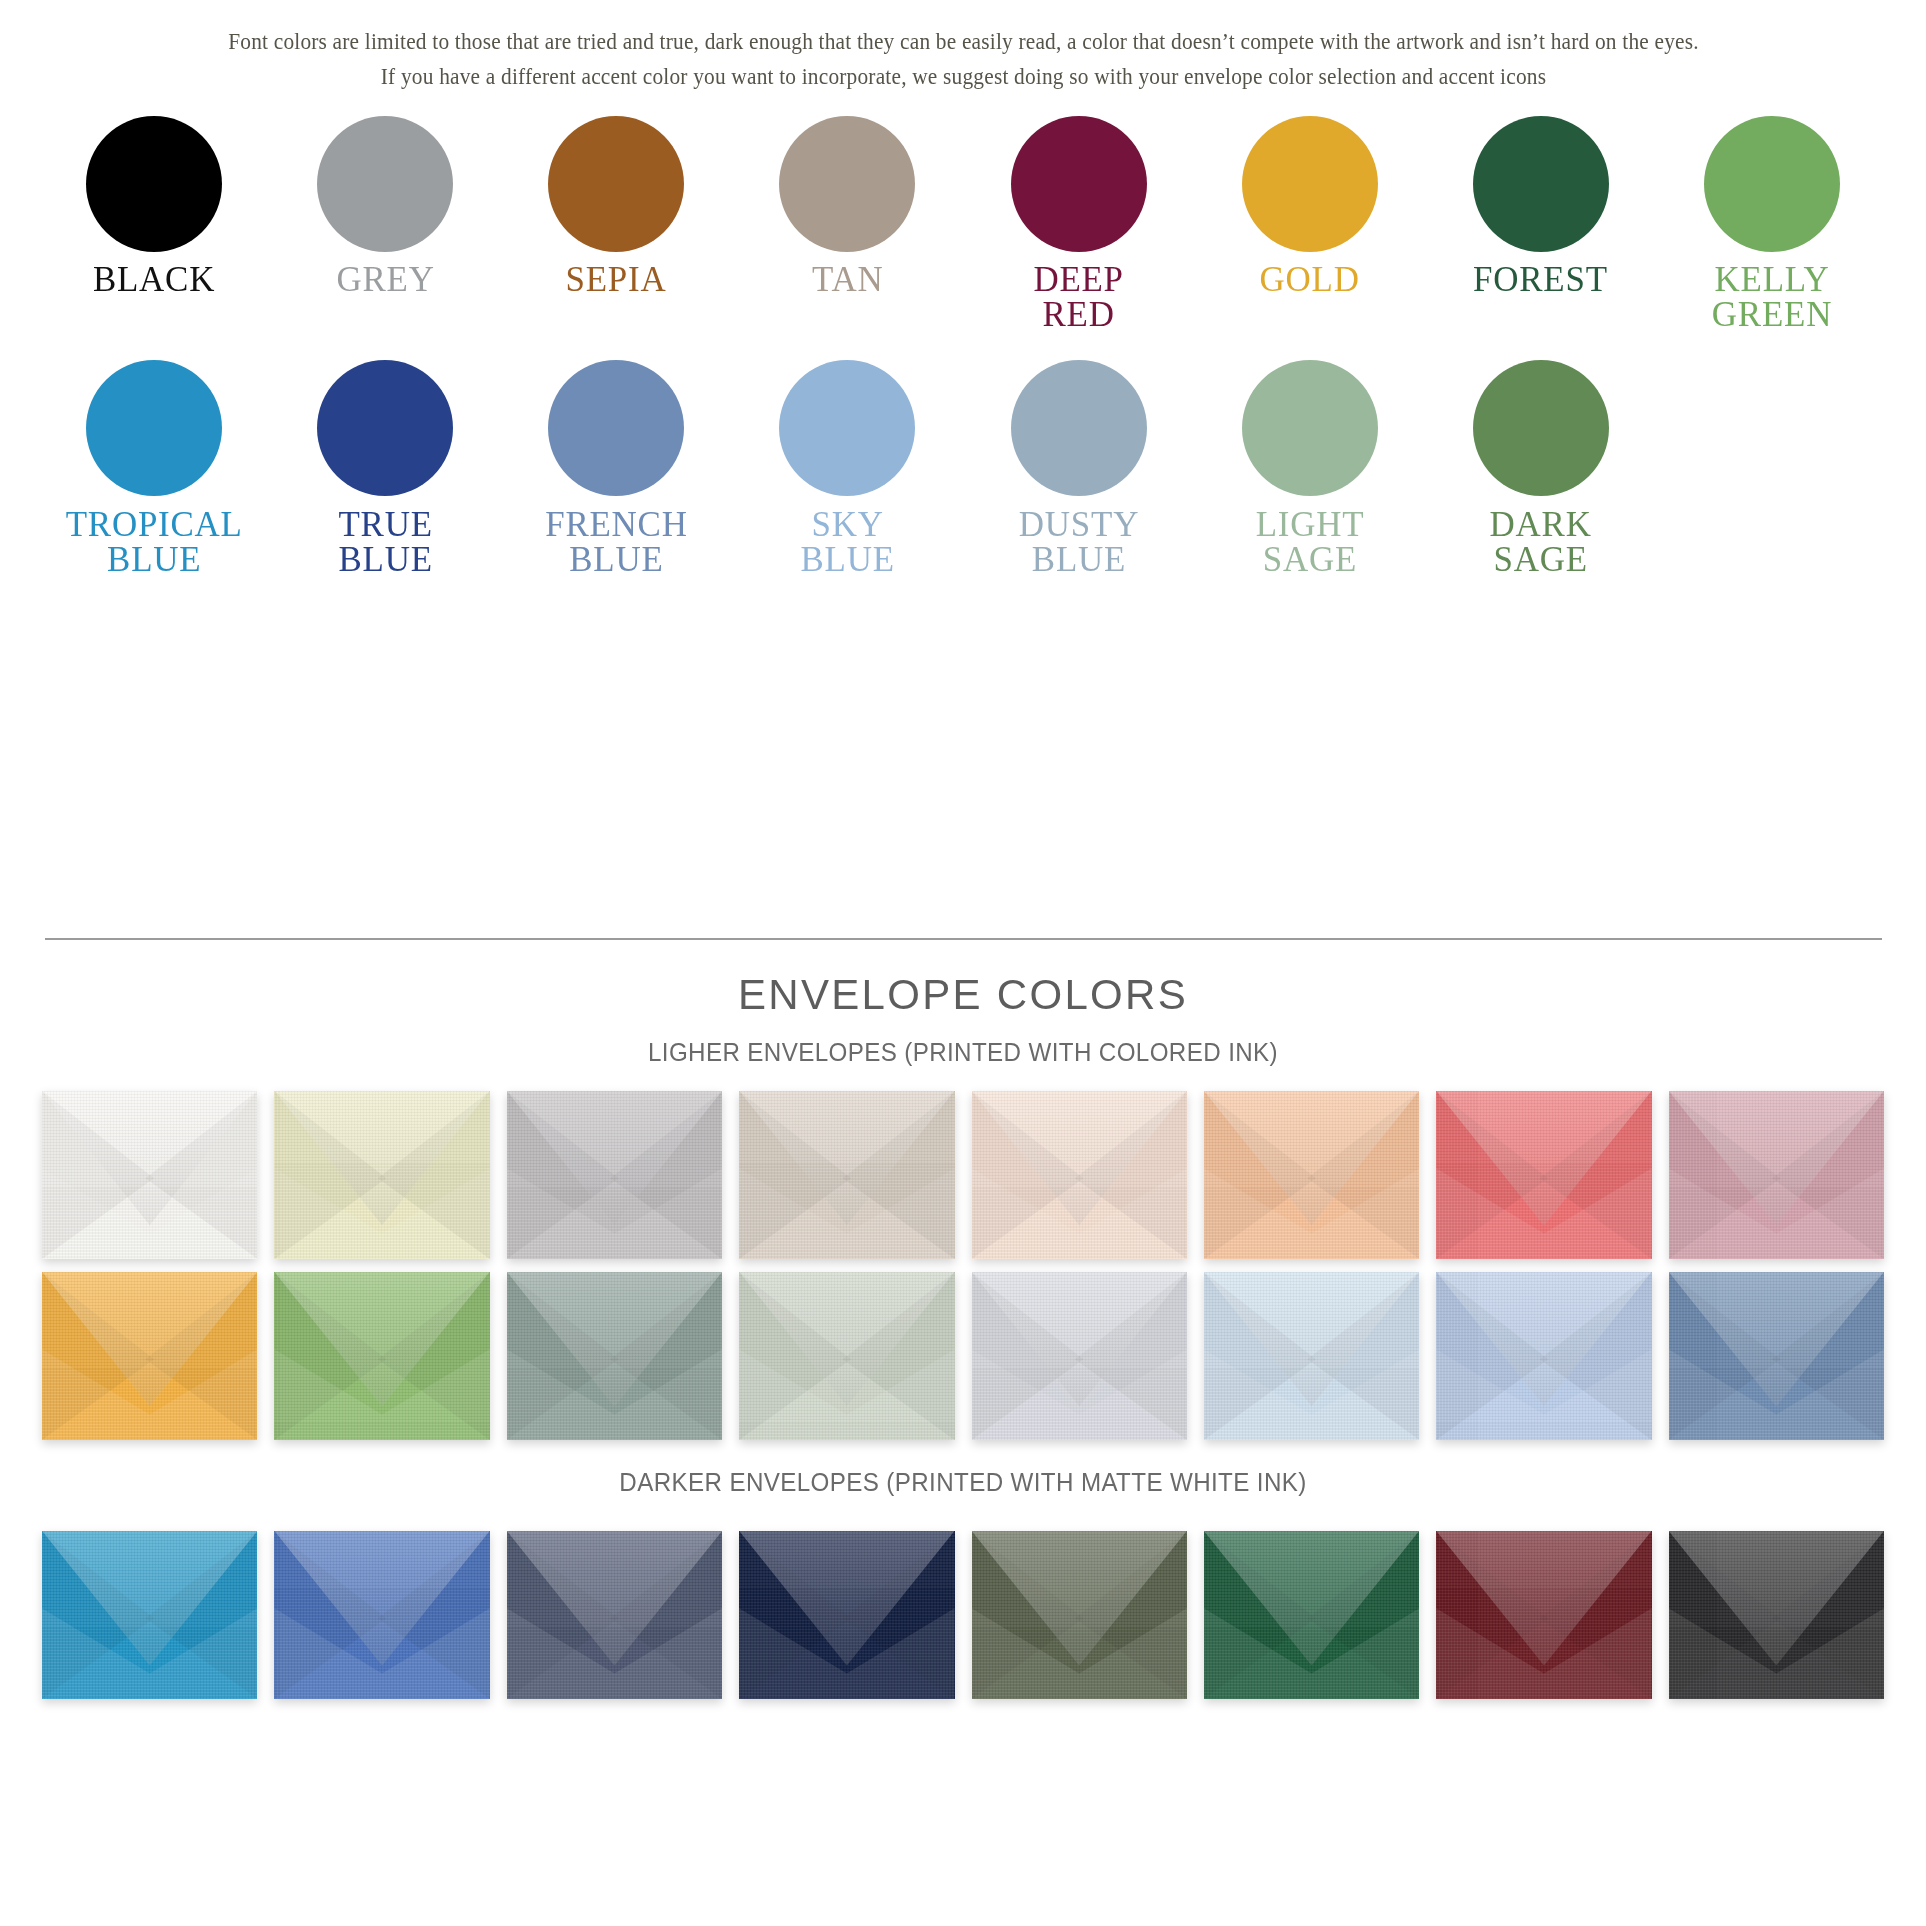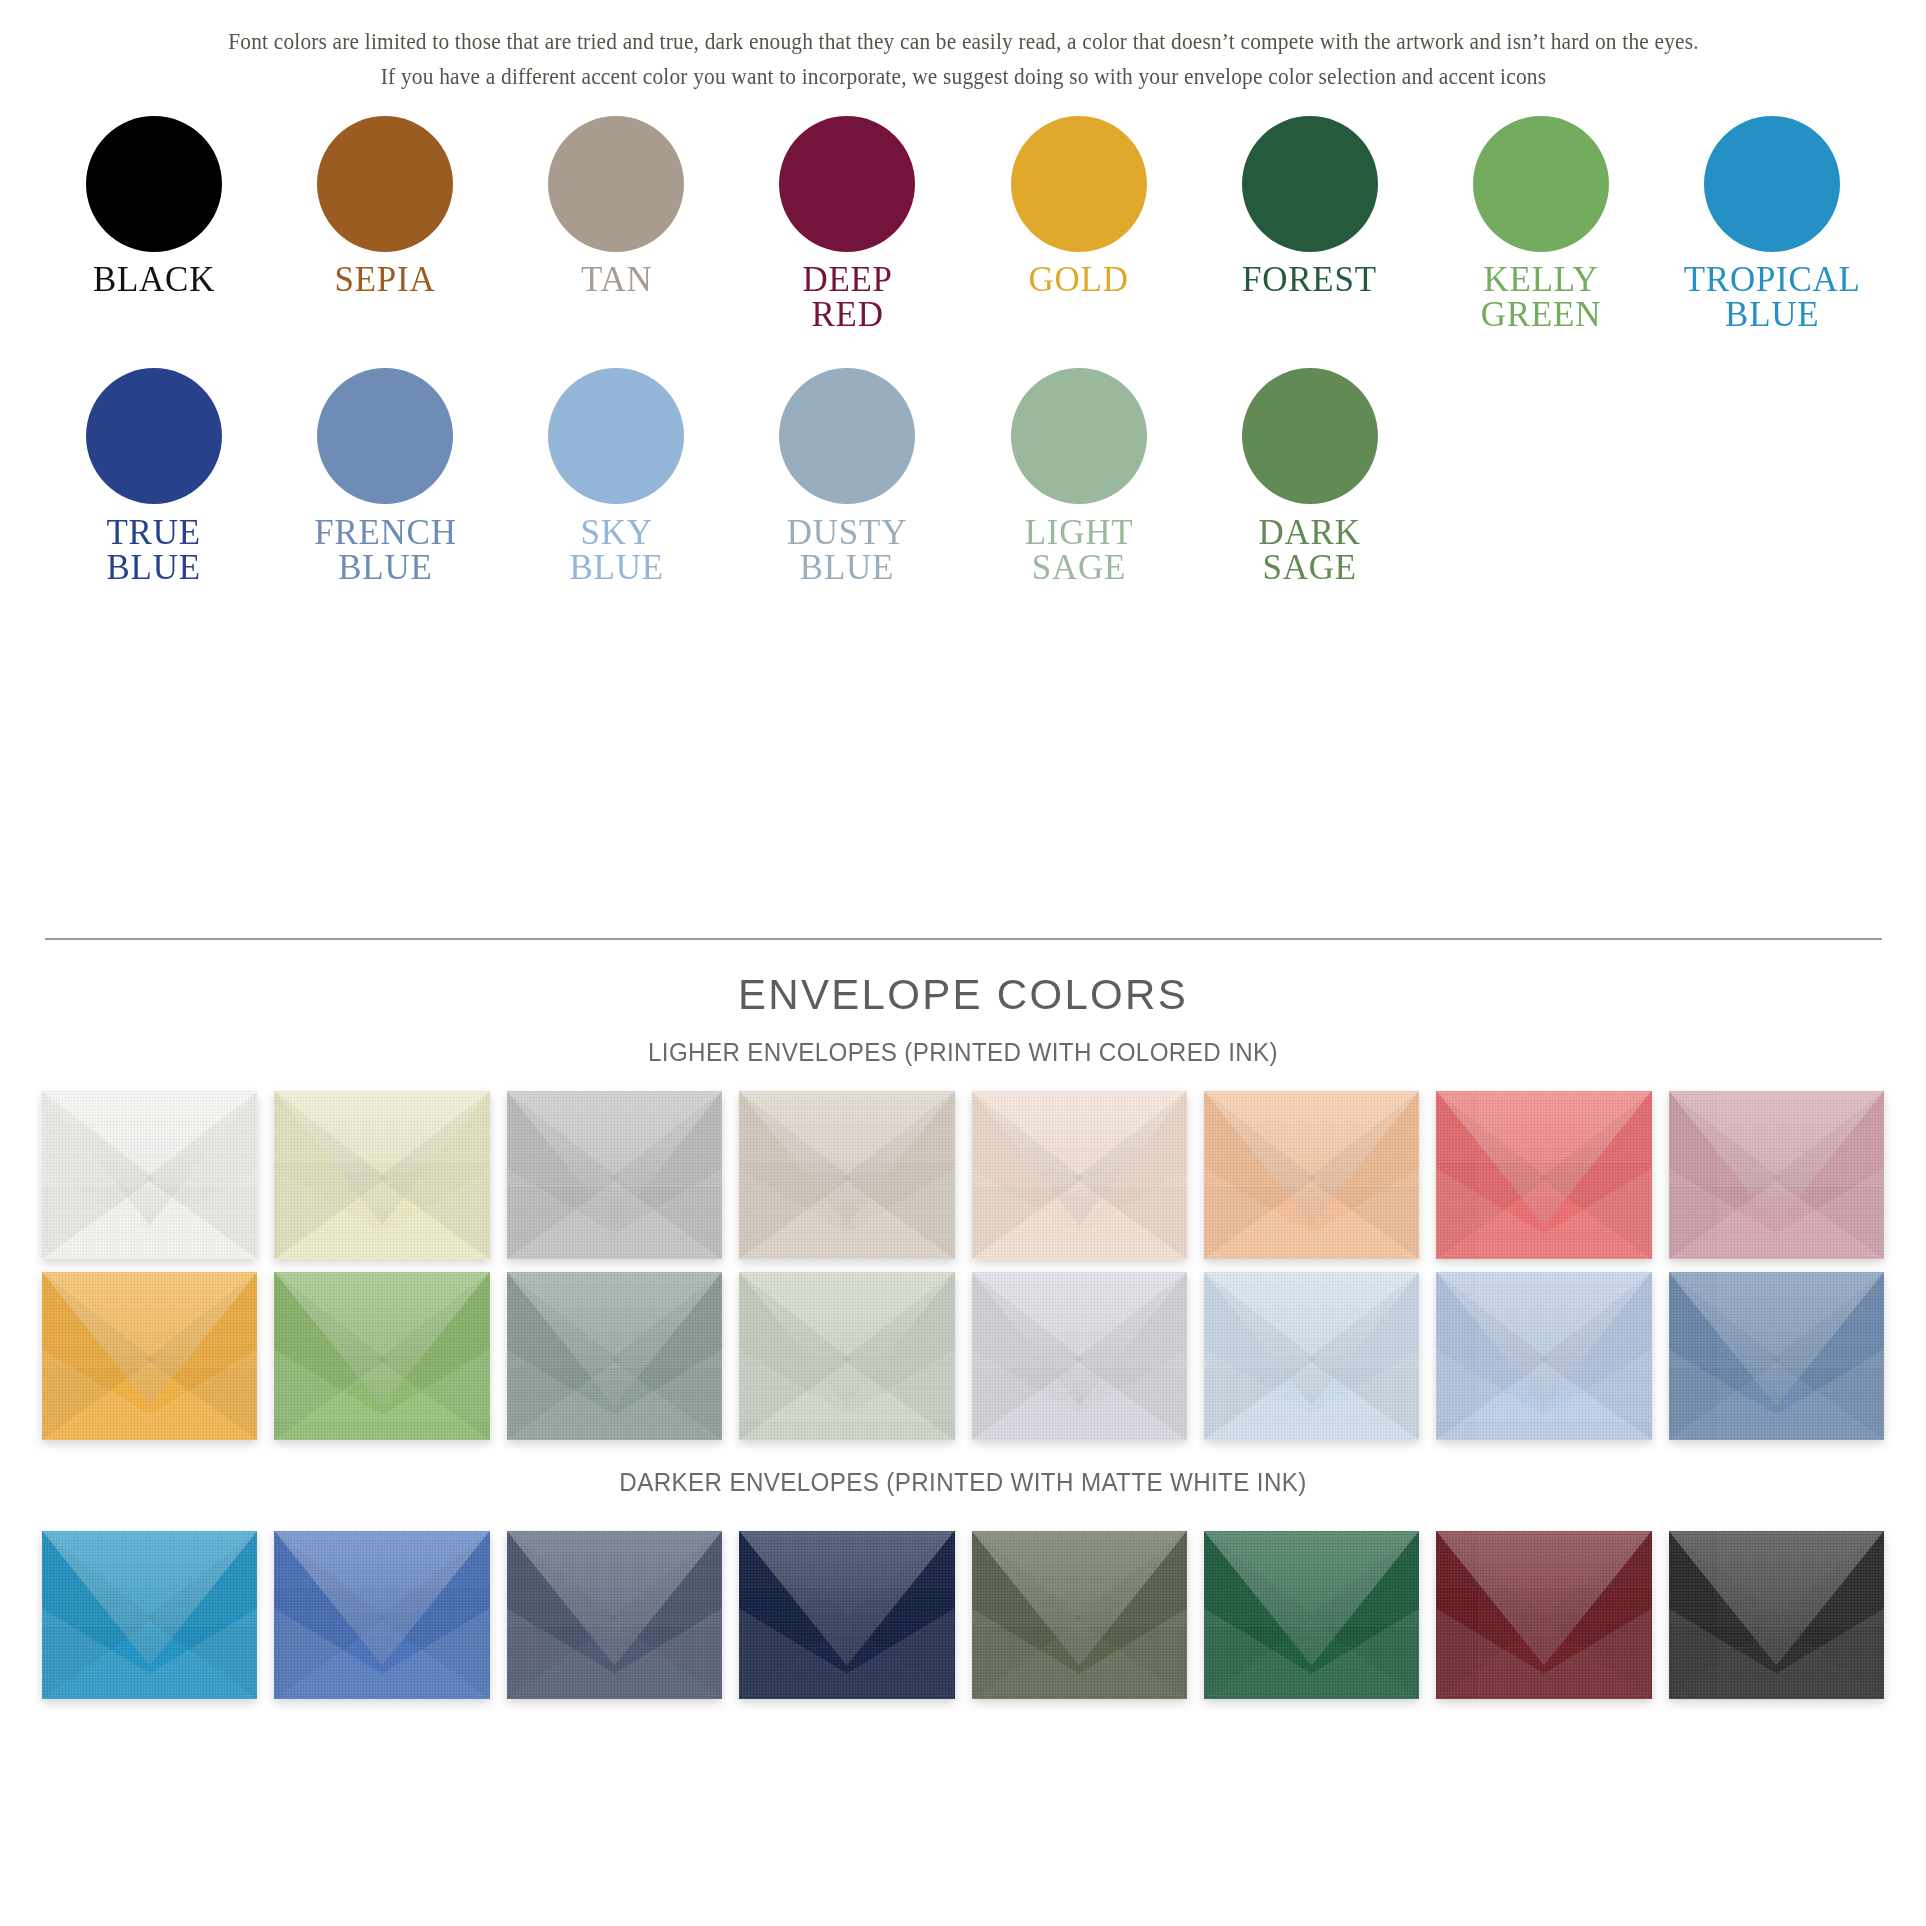--- a/index.html
+++ b/index.html
@@ -37,21 +37,21 @@
     line-height: 1.5;
     letter-spacing: 0.2px;
     transform: scaleX(0.93);
   }
 
   .swatch-grid {
     margin: 21.6px auto 0 auto;
     width: 1849px;
     display: grid;
     grid-template-columns: repeat(8, 1fr);
-    row-gap: 37px;
+    row-gap: 29px;
   }
   .swatch-cell {
     display: flex;
     flex-direction: column;
     align-items: center;
   }
   .swatch-dot {
     width: 136px;
     height: 136px;
     border-radius: 50%;
@@ -190,20 +190,24 @@
     <div class="intro-line">Font colors are limited to those that are tried and true, dark enough that they can be easily read, a color that doesn’t compete with the artwork  and isn’t hard on the eyes.</div>
     <div class="intro-line">If you have a different accent color you want to incorporate, we suggest doing so with your envelope color selection and accent icons</div>
   </div>
 
   <div class="swatch-grid" id="font-swatch-grid">
       <div class="swatch-cell">
         <div class="swatch-dot" style="background: rgb(0, 0, 0);"></div>
         <div class="swatch-label" style="color: rgb(17, 17, 17);">BLACK</div>
       </div>
       <div class="swatch-cell">
+        <div class="swatch-dot" style="background: rgb(155, 158, 160);"></div>
+        <div class="swatch-label" style="color: rgb(155, 158, 160);">GREY</div>
+      </div>
+      <div class="swatch-cell">
         <div class="swatch-dot" style="background: rgb(155, 92, 33);"></div>
         <div class="swatch-label" style="color: rgb(155, 92, 33);">SEPIA</div>
       </div>
       <div class="swatch-cell">
         <div class="swatch-dot" style="background: rgb(169, 155, 142);"></div>
         <div class="swatch-label" style="color: rgb(169, 155, 142);">TAN</div>
       </div>
       <div class="swatch-cell">
         <div class="swatch-dot" style="background: rgb(116, 20, 60);"></div>
         <div class="swatch-label" style="color: rgb(116, 20, 60);">DEEP

